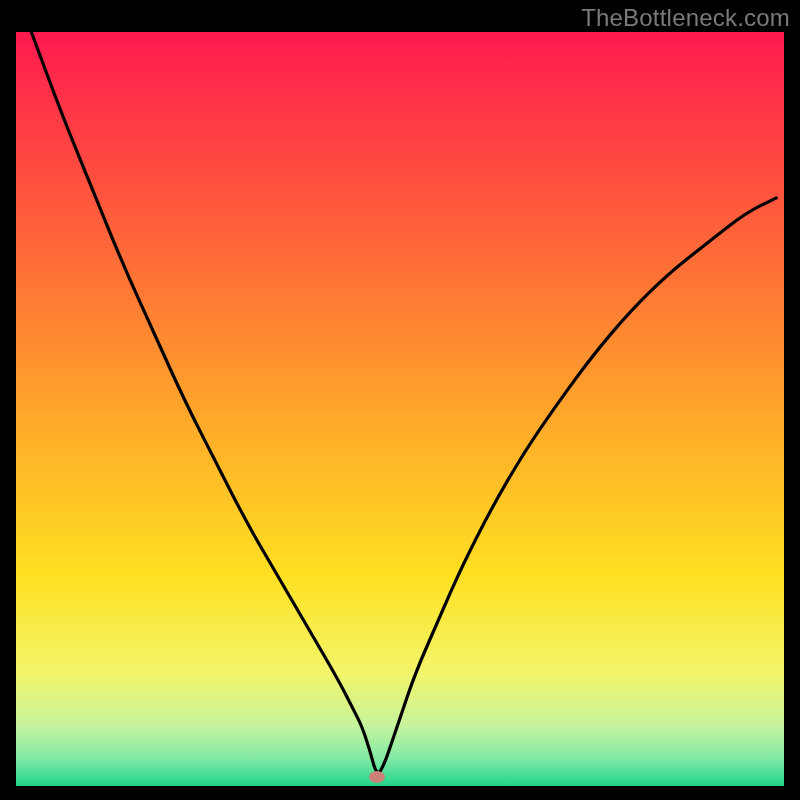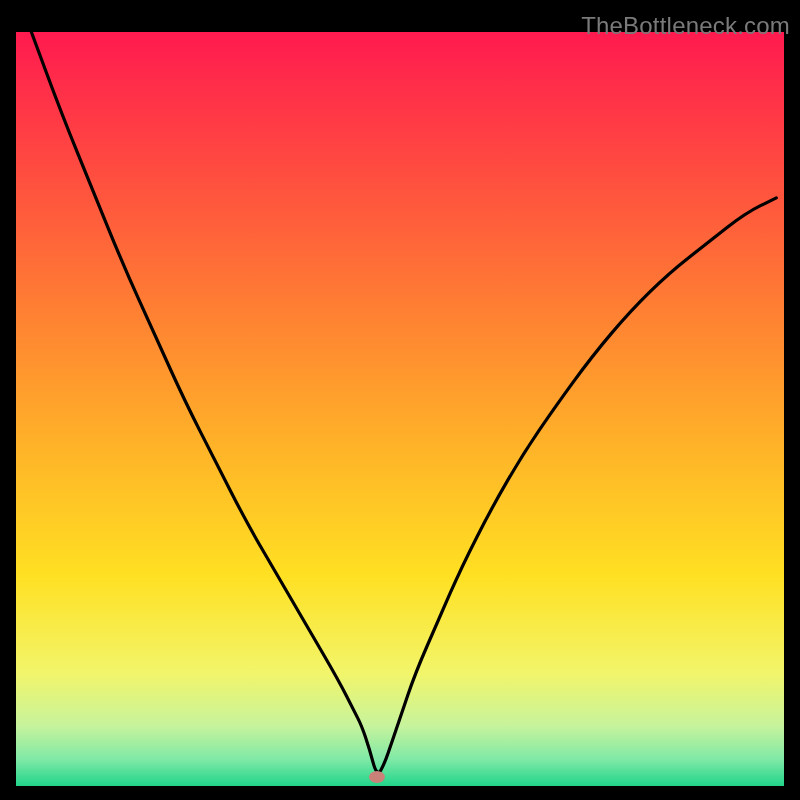--- a/index.html
+++ b/index.html
@@ -18,21 +18,20 @@
   }
   .watermark {
     position: absolute;
     top: 4px;
     right: 10px;
     font-size: 24px;
     color: #7a7a7a;
     font-weight: 500;
     letter-spacing: 0.2px;
     z-index: 3;
-    margin-top: 8px;
   }
   svg {
     position: absolute;
     left: 0;
     top: 0;
     display: block;
   }
 </style>
 </head>
 <body>

